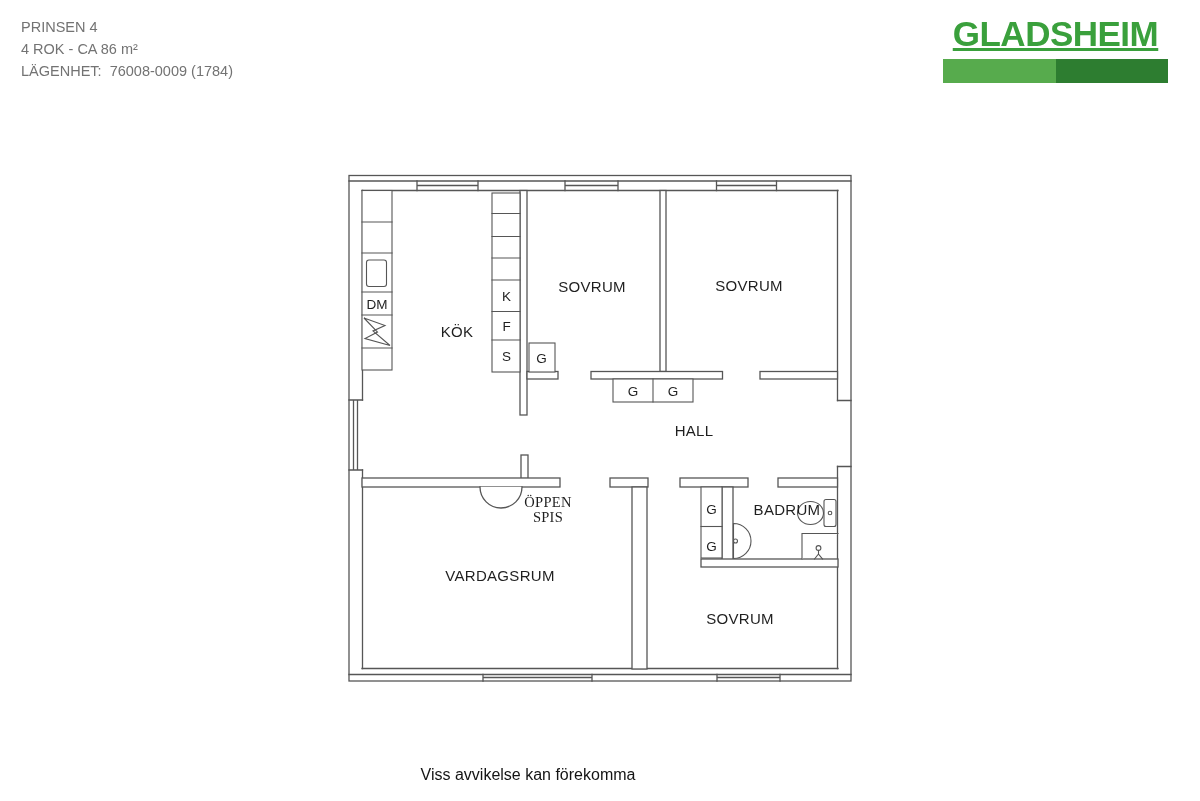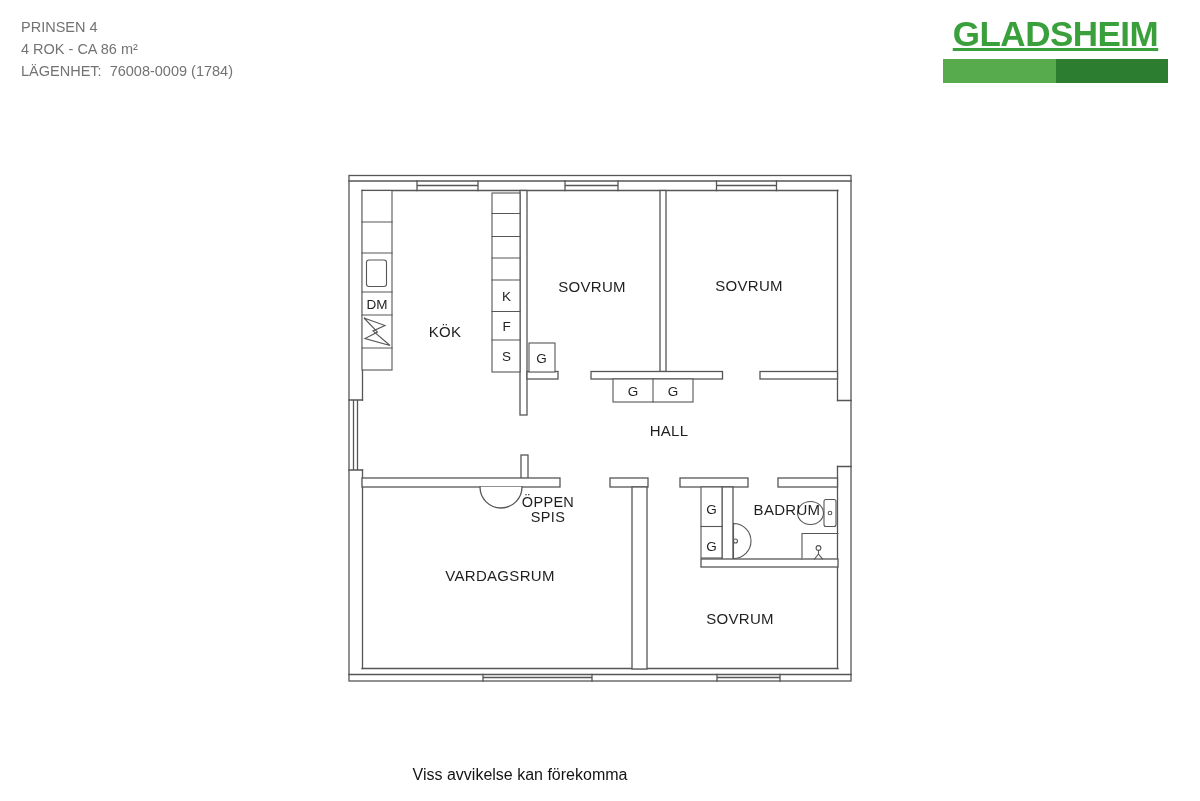--- a/index.html
+++ b/index.html
@@ -25,21 +25,21 @@
   .plan-svg{position:absolute;left:0;top:0;}
   .plan-label{
     position:absolute;transform:translate(-50%,-50%);
     font-size:15px;color:#1f1f1f;white-space:nowrap;letter-spacing:0.3px;
   }
   .plan-label.small{font-size:13.5px;letter-spacing:0;}
   .plan-label.two-line{text-align:center;font-size:14.5px;line-height:15px;}
   
   .footer{
     position:absolute;left:0;top:766px;width:1040px;text-align:center;
-    font-size:16px;color:#141414;
+    font-size:16px;color:#141414;padding-left:8px;
   }
 </style>
 </head>
 <body>
 
 <div class="hdr">
   <div>PRINSEN 4</div>
   <div>4 ROK - CA 86 m²</div>
   <div>LÄGENHET:  76008-0009 (1784)</div>
 </div>
@@ -138,28 +138,28 @@
       <circle cx="735.5" cy="541" r="2"></circle>
     </g>
     <path d="M802,559 V533.5 H838"></path>
     <g fill="none">
       <circle cx="818.5" cy="548" r="2.4"></circle>
       <path d="M818.5,550.5 V554 M818.5,554 L814.5,559 M818.5,554 L822.5,559"></path>
     </g>
   </g>
 </svg>
 
-<div class="plan-label" style="left:445px;top:331px;">KÖK</div>
+<div class="plan-label" style="left:457px;top:331px;">KÖK</div>
 <div class="plan-label" style="left:592px;top:286px;">SOVRUM</div>
 <div class="plan-label" style="left:749px;top:285px;">SOVRUM</div>
-<div class="plan-label" style="left:669px;top:430px;">HALL</div>
+<div class="plan-label" style="left:694px;top:430px;">HALL</div>
 <div class="plan-label" style="left:500px;top:575px;">VARDAGSRUM</div>
 <div class="plan-label" style="left:767px;top:509px;padding-left:40px;">BADRUM</div>
 <div class="plan-label" style="left:740px;top:618px;">SOVRUM</div>
-<div class="plan-label two-line" style="left:548px;top:510px;">
+<div class="plan-label two-line" style="left:548px;top:510px;font-family:Liberation Serif, serif;">
   <div>ÖPPEN</div>
   <div>SPIS</div>
 </div>
 
 <div class="plan-label small" style="left:377px;top:303.5px;">DM</div>
 <div class="plan-label small" style="left:506.5px;top:296px;">K</div>
 <div class="plan-label small" style="left:506.5px;top:326px;">F</div>
 <div class="plan-label small" style="left:506.5px;top:356px;">S</div>
 <div class="plan-label small" style="left:541.5px;top:358px;">G</div>
 <div class="plan-label small" style="left:633px;top:390.5px;">G</div>

